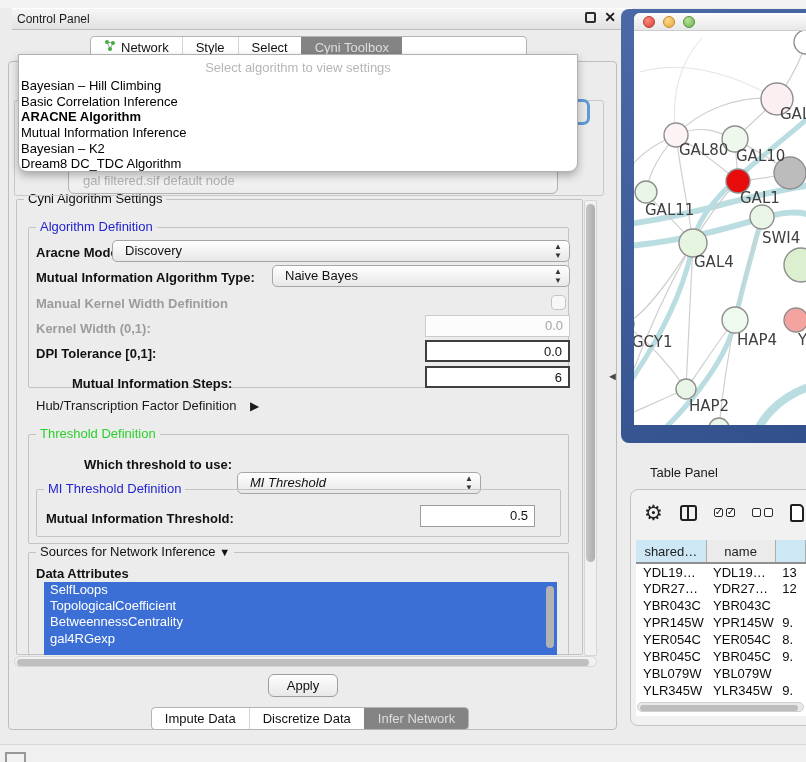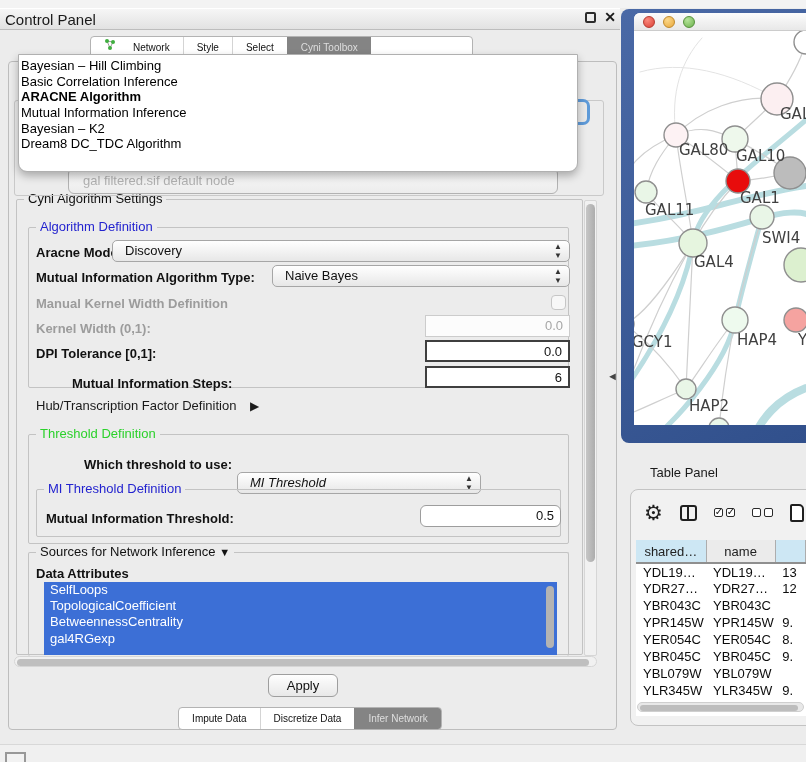--- a/index.html
+++ b/index.html
@@ -2,30 +2,30 @@
 <html><head>
 <meta charset="utf-8">
 <style>
   * { box-sizing: border-box; margin:0; padding:0; }
   body { font-family:"Liberation Sans", sans-serif; background:#ececec; }
   .stage { position:relative; width:806px; height:762px; overflow:hidden; background:#ececec; }
   .abs { position:absolute; }
 
   
   .topstrip { left:0; top:0; width:806px; height:8px; background:#f3f3f3; }
-  .titlebar { left:0; top:8px; width:620px; height:22px;
+  .titlebar { left:12px; top:8px; width:620px; height:22px;
     background:linear-gradient(#f6f6f6,#e2e2e2); border-top:1px solid #ffffff;
-    border-bottom:1px solid #bdbdbd; font-size:15px; color:#1a1a1a; line-height:21px; padding-left:5px; }
+    border-bottom:1px solid #bdbdbd; font-size:12px; color:#1a1a1a; line-height:21px; padding-left:5px; }
   .win-btns { right:190px; top:12px; display:flex; gap:8px; align-items:center; }
   .float-icon { width:11px; height:11px; border:2px solid #2c2c2c; border-radius:2px; background:transparent; }
   .close-icon { font-size:14px; font-weight:bold; color:#1a1a1a; line-height:11px; }
 
   
   .tabbar { display:flex; background:#ffffff; border:1px solid #b3b3b3; border-radius:4px; overflow:hidden; height:23px; }
-  .tabbar .tab { padding:0 13px; font-size:10px; color:#111; line-height:21px; display:flex; align-items:center; gap:17px; border-left:1px solid #d4d4d4; white-space:nowrap; }
+  .tabbar .tab { padding:0 13px; font-size:13px; color:#111; line-height:21px; display:flex; align-items:center; gap:5px; border-left:1px solid #d4d4d4; white-space:nowrap; }
   .tabbar .tab:first-child { border-left:none; }
   .tabbar .tab.selected { background:#848484; color:#dedede; border-left-color:#848484; }
   .tabbar .tab.selected + .tab { border-left-color:#848484;margin-top:35px; }
   .toptabs { left:90px; top:36px; }
   .bottomtabs-wrap { left:0; top:707px; width:620px; display:flex; justify-content:center; }
 
   .outer-panel { left:8px; top:61px; width:609px; height:669px; border:1px solid #bdbdbd; border-radius:4px; background:#ececec; }
 
   
   .ghost-group { left:14px; top:100px; width:590px; height:96px; border:1px solid #c9c9c9; border-radius:3px; z-index:4; }
@@ -149,20 +149,21 @@
       </div>
   </div>
 
   <div class="abs outer-panel"></div>
 
   <div class="abs ghost-group"></div>
   <div class="abs ghost-combo">gal filtered.sif default node</div>
   <div class="abs focus-combo"></div>
 
   <div class="abs dropdown">
+    <div class="placeholder">Select algorithm to view settings</div>
     <div id="dropdown-items">
         <div class="item">Bayesian – Hill Climbing</div>
         <div class="item">Basic Correlation Inference</div>
         <div class="item bold">ARACNE Algorithm</div>
         <div class="item">Mutual Information Inference</div>
         <div class="item">Bayesian – K2</div>
         <div class="item">Dream8 DC_TDC Algorithm</div>
       </div>
   </div>
 
@@ -207,21 +208,21 @@
   <div class="lbl bold" style="left:84px; top:457px;text-align:right;">Which threshold to use:</div>
   <div class="combo" style="left:237px; top:472px; width:244px;font-style:italic;">
     <span>MI Threshold</span>
     <span class="arrows">▲<br>▼</span>
   </div>
 
   <div class="groupbox" style="left:36px; top:489px; width:525px; height:48px;"></div>
   <div class="grouptitle" style="left:44px; top:482px; color:#2323cf;">MI Threshold Definition</div>
 
   <div class="lbl bold" style="left:46px; top:511px;">Mutual Information Threshold:</div>
-  <div class="field" style="left:420px; top:505px; width:141px;border-radius:6px;">0.5</div>
+  <div class="field" style="left:420px; top:505px; width:115px;">0.5</div>
 
   <div class="groupbox" style="left:28px; top:552px; width:541px; height:104px; border-bottom:none;"></div>
   <div class="grouptitle" style="left:36px; top:545px; color:#111;">
     <span>Sources for Network Inference</span>
     <span style="font-size:11px;">▼</span>
   </div>
   <div class="lbl bold" style="left:36px; top:566px;">Data Attributes</div>
 
   <div class="attr-list">
     <div id="attr-items">

